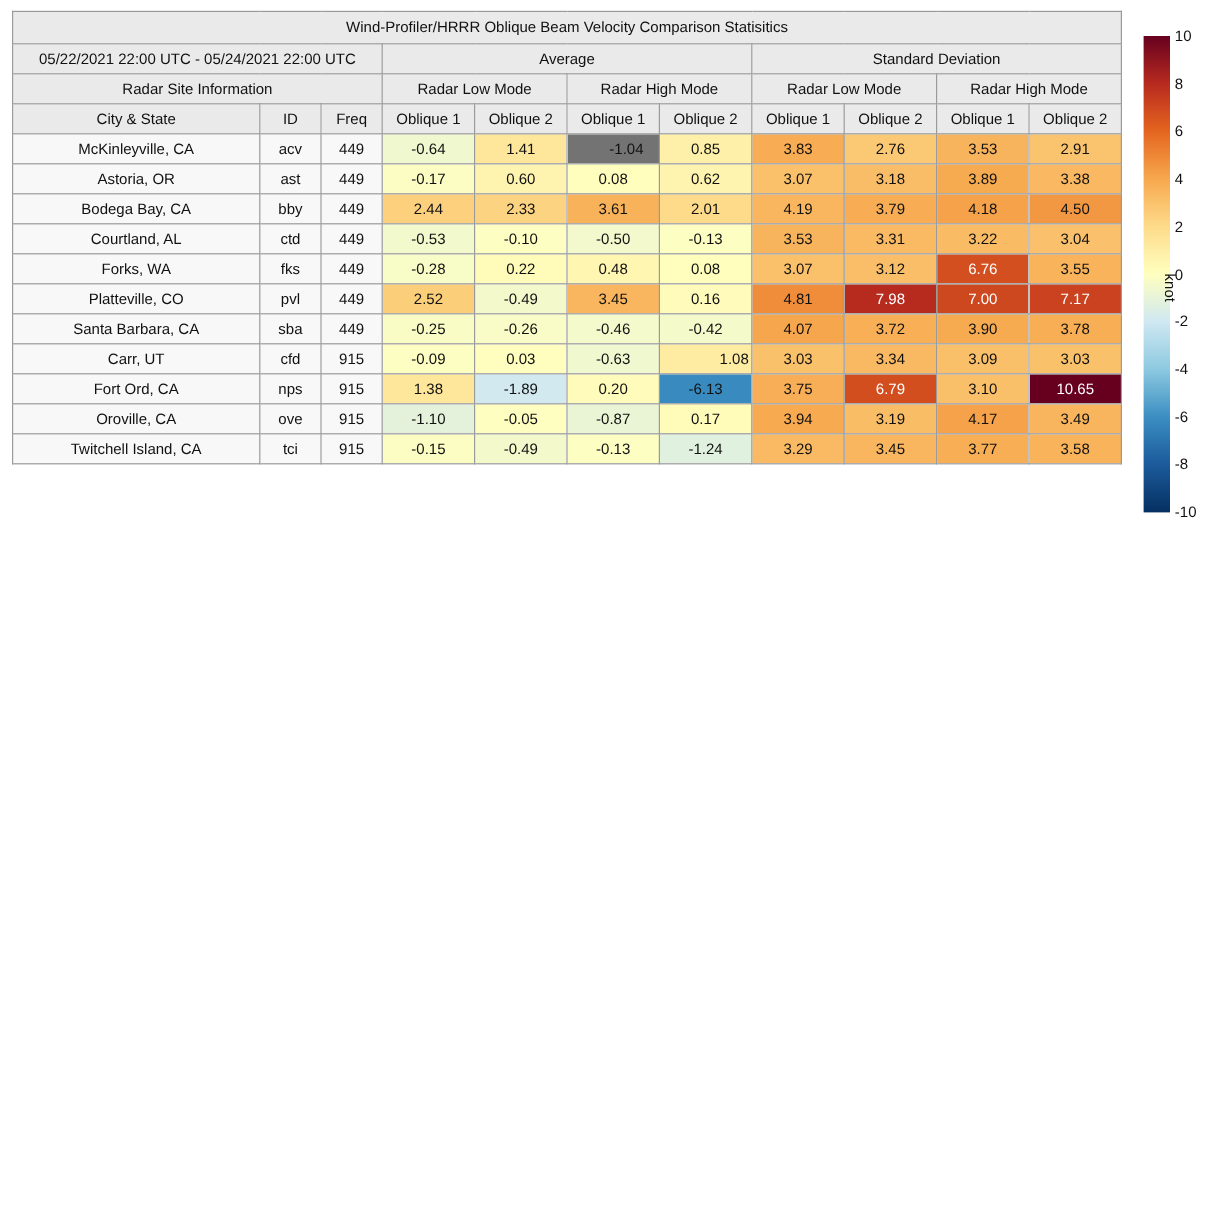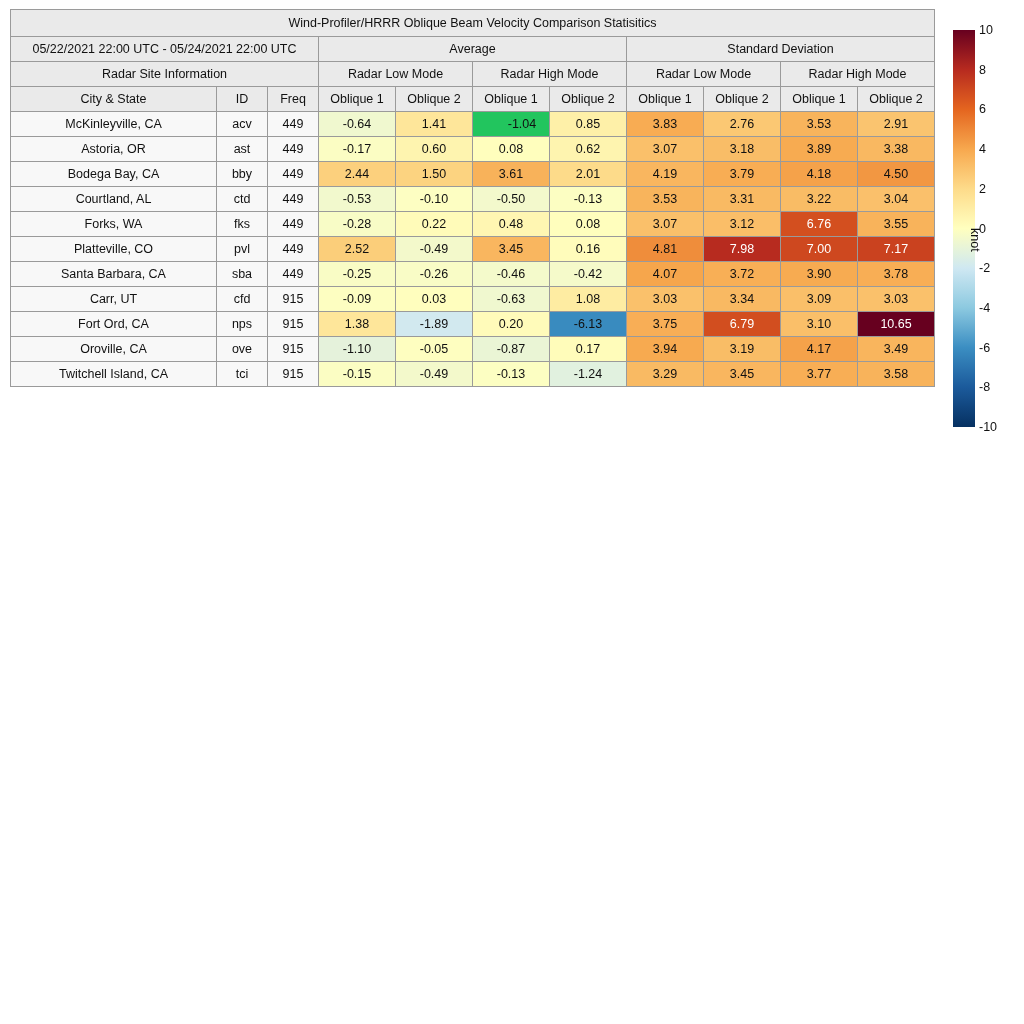--- a/index.html
+++ b/index.html
@@ -130,21 +130,21 @@
         <td class="hdr">Oblique 2</td>
       </tr>
     </tbody>
     <tbody id="table-body">
         <tr>
           <td class="sitecell">McKinleyville, CA</td>
           <td class="sitecell">acv</td>
           <td class="sitecell">449</td>
           <td style="background: rgb(240, 248, 207); color: rgb(17, 17, 17);">-0.64</td>
           <td style="background: rgb(254, 230, 154); color: rgb(17, 17, 17);">1.41</td>
-          <td style="background: #22c55e; color: rgb(17, 17, 17); padding-left: 24px;">-1.04</td>
+          <td style="background: #737373; color: rgb(17, 17, 17); padding-left: 24px;">-1.04</td>
           <td style="background: rgb(254, 240, 168); color: rgb(17, 17, 17);">0.85</td>
           <td style="background: rgb(248, 172, 83); color: rgb(17, 17, 17);">3.83</td>
           <td style="background: rgb(251, 200, 115); color: rgb(17, 17, 17);">2.76</td>
           <td style="background: rgb(248, 180, 92); color: rgb(17, 17, 17);">3.53</td>
           <td style="background: rgb(250, 196, 111); color: rgb(17, 17, 17);">2.91</td>
         </tr>
         <tr>
           <td class="sitecell">Astoria, OR</td>
           <td class="sitecell">ast</td>
           <td class="sitecell">449</td>
@@ -155,21 +155,21 @@
           <td style="background: rgb(250, 192, 106); color: rgb(17, 17, 17);">3.07</td>
           <td style="background: rgb(249, 189, 103); color: rgb(17, 17, 17);">3.18</td>
           <td style="background: rgb(247, 171, 81); color: rgb(17, 17, 17);">3.89</td>
           <td style="background: rgb(249, 184, 97); color: rgb(17, 17, 17);">3.38</td>
         </tr>
         <tr>
           <td class="sitecell">Bodega Bay, CA</td>
           <td class="sitecell">bby</td>
           <td class="sitecell">449</td>
           <td style="background: rgb(252, 208, 125); color: rgb(17, 17, 17);">2.44</td>
-          <td style="background: rgb(252, 211, 128); color: rgb(17, 17, 17);">1.50</td>
+          <td style="background: rgb(252, 211, 128); color: rgb(17, 17, 17);">2.33</td>
           <td style="background: rgb(248, 178, 90); color: rgb(17, 17, 17);">3.61</td>
           <td style="background: rgb(253, 219, 138); color: rgb(17, 17, 17);">2.01</td>
           <td style="background: rgb(249, 182, 95); color: rgb(17, 17, 17);">4.19</td>
           <td style="background: rgb(248, 173, 84); color: rgb(17, 17, 17);">3.79</td>
           <td style="background: rgb(245, 162, 74); color: rgb(17, 17, 17);">4.18</td>
           <td style="background: rgb(242, 151, 66); color: rgb(17, 17, 17);">4.50</td>
         </tr>
         <tr>
           <td class="sitecell">Courtland, AL</td>
           <td class="sitecell">ctd</td>
@@ -222,21 +222,21 @@
           <td style="background: rgb(247, 171, 81); color: rgb(17, 17, 17);">3.90</td>
           <td style="background: rgb(248, 174, 85); color: rgb(17, 17, 17);">3.78</td>
         </tr>
         <tr>
           <td class="sitecell">Carr, UT</td>
           <td class="sitecell">cfd</td>
           <td class="sitecell">915</td>
           <td style="background: rgb(253, 254, 193); color: rgb(17, 17, 17);">-0.09</td>
           <td style="background: rgb(255, 254, 190); color: rgb(17, 17, 17);">0.03</td>
           <td style="background: rgb(240, 248, 207); color: rgb(17, 17, 17);">-0.63</td>
-          <td style="background: rgb(254, 236, 162); color: rgb(17, 17, 17);">1.08</td>
+          <td style="background: rgb(254, 236, 162); color: rgb(17, 17, 17); text-align: right;">1.08</td>
           <td style="background: rgb(250, 193, 107); color: rgb(17, 17, 17);">3.03</td>
           <td style="background: rgb(249, 185, 98); color: rgb(17, 17, 17);">3.34</td>
           <td style="background: rgb(250, 191, 105); color: rgb(17, 17, 17);">3.09</td>
           <td style="background: rgb(250, 193, 107); color: rgb(17, 17, 17);">3.03</td>
         </tr>
         <tr>
           <td class="sitecell">Fort Ord, CA</td>
           <td class="sitecell">nps</td>
           <td class="sitecell">915</td>
           <td style="background: rgb(254, 230, 154); color: rgb(17, 17, 17);">1.38</td>

